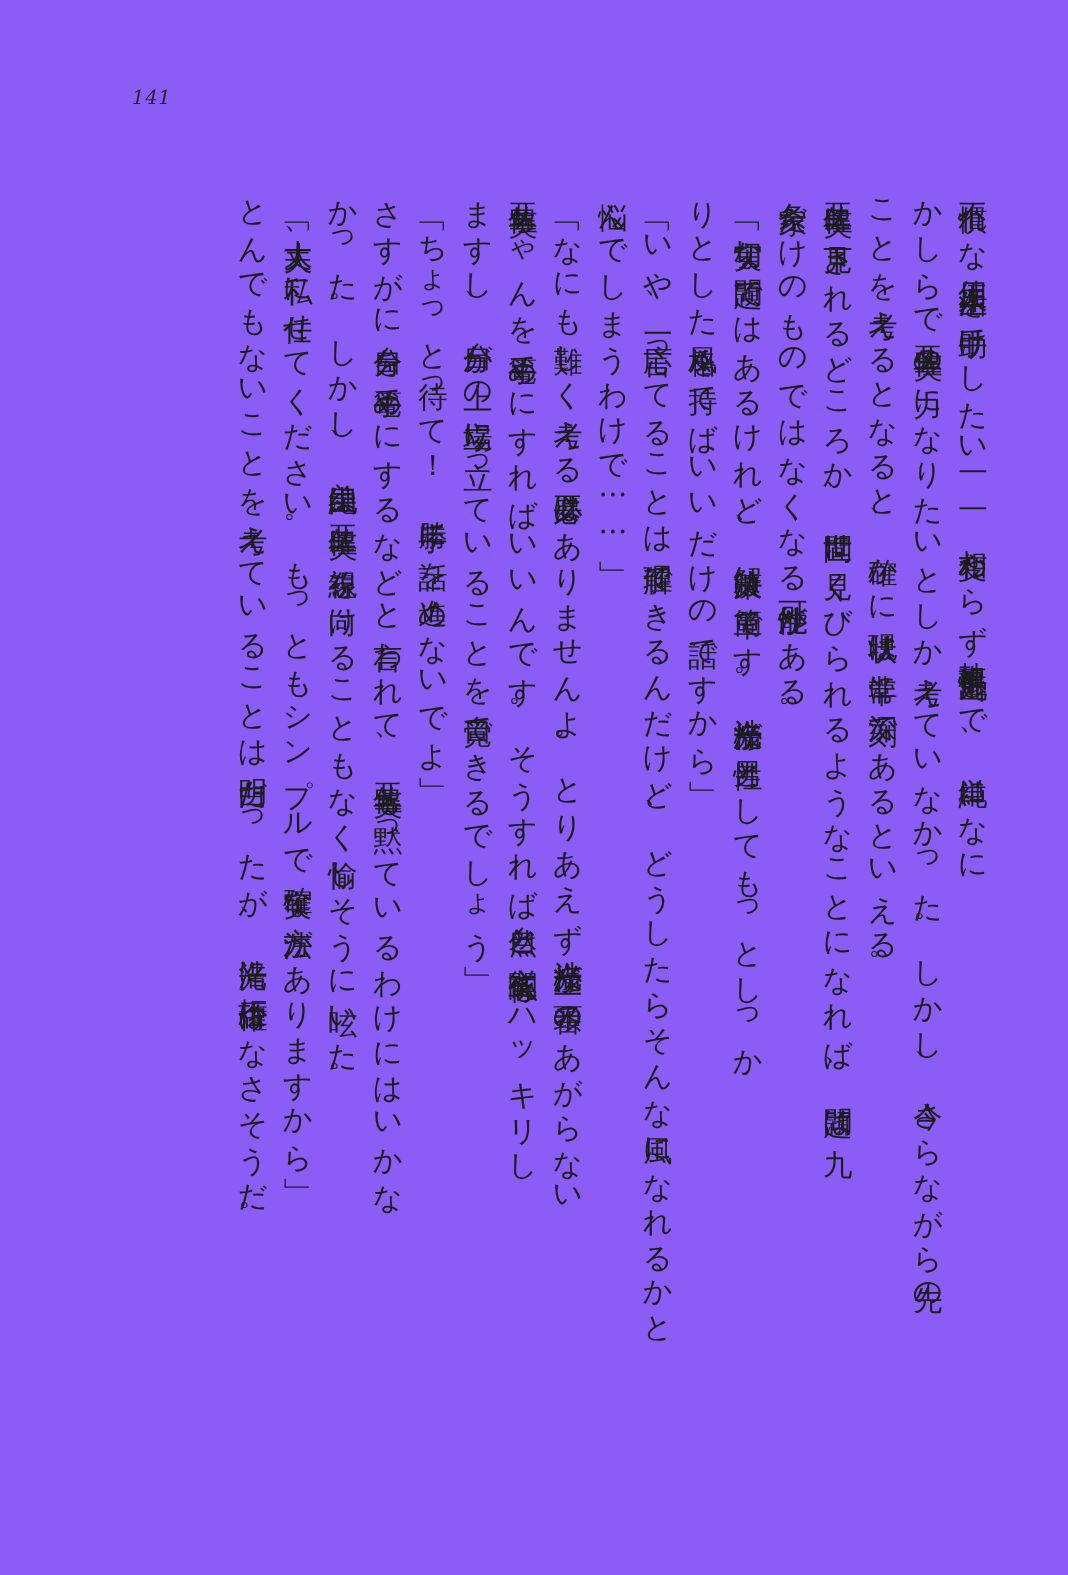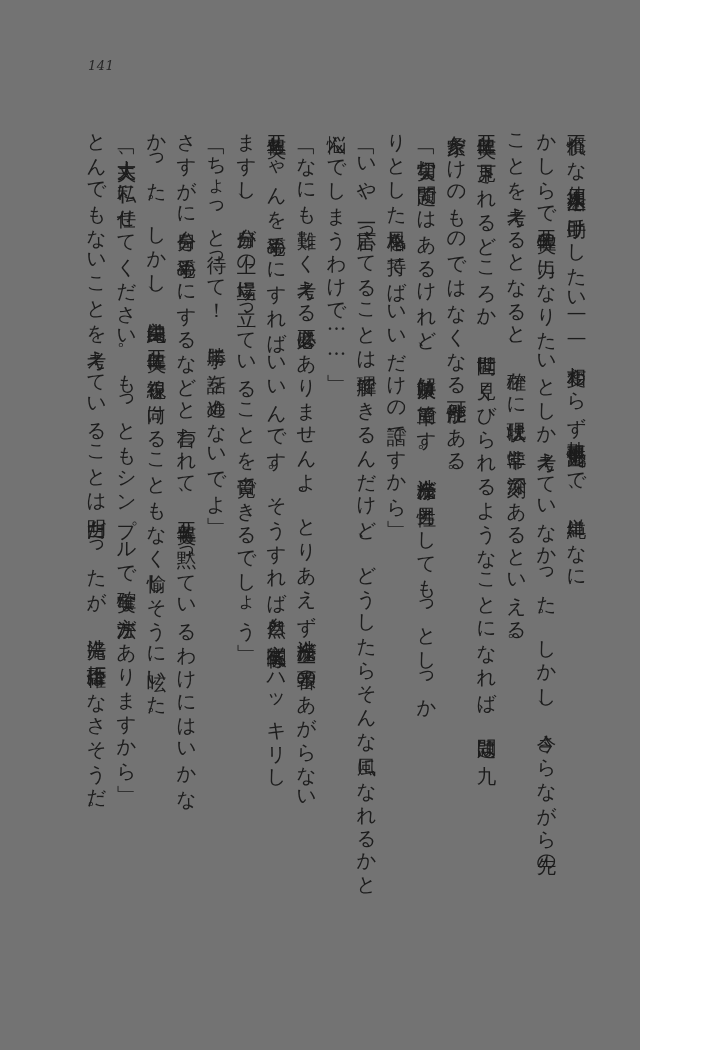--- a/index.html
+++ b/index.html
@@ -9,23 +9,23 @@
   }
   body {
     width: 712px;
     height: 1050px;
     overflow: hidden;
     font-family: "DejaVu Serif", "Liberation Serif", serif;
     color: #1b1b1b;
   }
   .page {
     position: relative;
-    width: 640px;
+    width: 712px;
     height: 1050px;
-    background: #737373;
+    background: #8b5cf6;
     box-sizing: border-box;
   }
   .page-number {
     position: absolute;
     top: 58px;
     left: 88px;
     font-size: 13px;
     font-style: italic;
     font-family: "DejaVu Serif", "Liberation Serif", serif;
     color: #262626;

